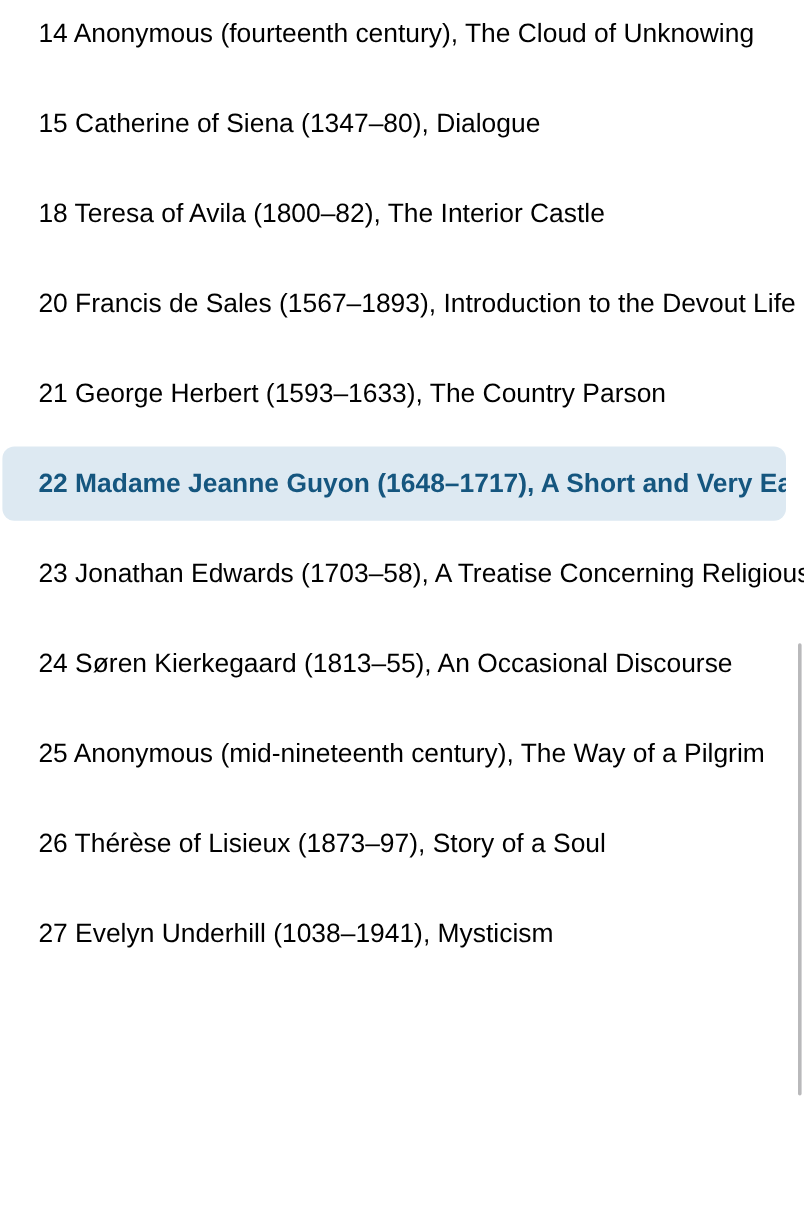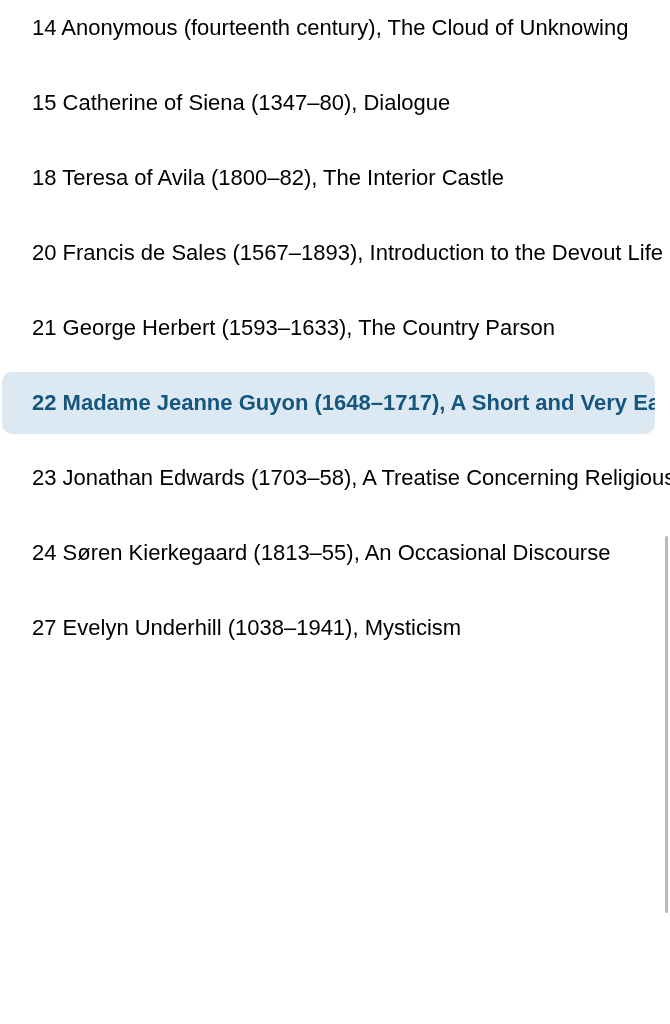--- a/index.html
+++ b/index.html
@@ -69,17 +69,23 @@
   <div class="row active">
     <span>22 Madame Jeanne Guyon (1648–1717), A Short and Very Easy Method of Prayer</span>
   </div>
   <div class="row">
     <span>23 Jonathan Edwards (1703–58), A Treatise Concerning Religious Affections</span>
   </div>
   <div class="row">
     <span>24 Søren Kierkegaard (1813–55), An Occasional Discourse</span>
   </div>
   <div class="row">
+    <span>25 Anonymous (mid-nineteenth century), The Way of a Pilgrim</span>
+  </div>
+  <div class="row">
+    <span>26 Thérèse of Lisieux (1873–97), Story of a Soul</span>
+  </div>
+  <div class="row">
     <span>27 Evelyn Underhill (1038–1941), Mysticism</span>
   </div>
 </div>
 
 <div class="scrollbar-thumb"></div>
 
 </body></html>

